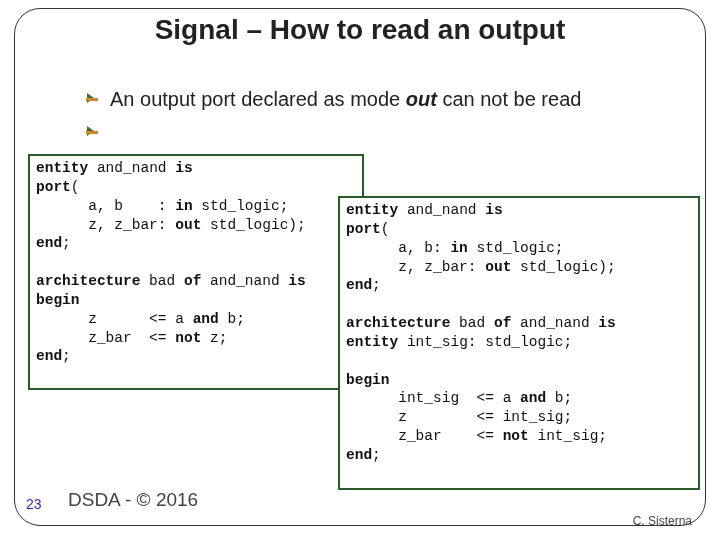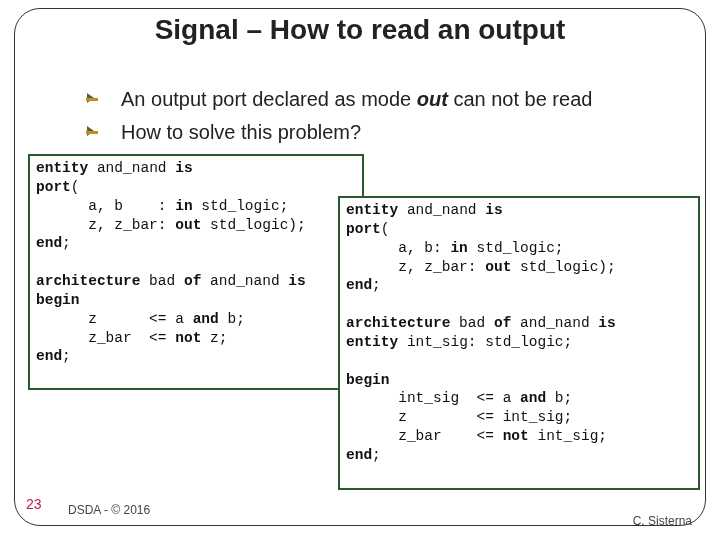--- a/index.html
+++ b/index.html
@@ -28,21 +28,21 @@
   }
   .bullets {
     position: absolute;
     left: 86px;
     top: 86px;
     right: 40px;
   }
   .bullet-row {
     display: flex;
     align-items: flex-start;
-    gap: 21px;
+    gap: 10px;
     font-size: 20px;
     color: #222;
     line-height: 1.35;
     margin-bottom: 6px;
   }
   .bullet-icon {
     width: 14px; height: 14px; flex: 0 0 14px;
     margin-top: 6px;
     position: relative;
   }
@@ -85,27 +85,27 @@
     width: 362px;
     min-height: 294px;
     z-index: 2;
   }
   .code-box .kw { font-weight: bold; margin-top: 25px; }
   .page-num {
     position: absolute;
     left: 26px;
     bottom: 28px;
     font-size: 14px;
-    color: #be185d;
+    color: #4c1d95;
   }
   .footer-left {
     position: absolute;
     left: 68px;
-    bottom: 23px;
-    font-size: 12px;
+    bottom: 29px;
+    font-size: 19px;
     color: #444;
   }
   .footer-right {
     position: absolute;
     right: 28px;
     bottom: 12px;
     font-size: 12px;
     color: #444;
   }
 </style>
@@ -119,21 +119,20 @@
 
   <div class="bullets">
     <div class="bullet-row">
       <span class="bullet-icon"></span>
       <span>
         <span>An output port declared as mode </span><span class="kw-out">out</span><span> can not be read</span>
       </span>
     </div>
     <div class="bullet-row">
       <span class="bullet-icon"></span>
-      <span>How to solve this problem?</span>
     </div>
   </div>
 
   <div class="code-box code-box-left"><span class="kw">entity</span> and_nand <span class="kw">is</span>
 <span class="kw">port</span>(
       a, b    : <span class="kw">in</span> std_logic;
       z, z_bar: <span class="kw">out</span> std_logic);
 <span class="kw">end</span>;
 
 <span class="kw">architecture</span> bad <span class="kw">of</span> and_nand <span class="kw">is</span>

